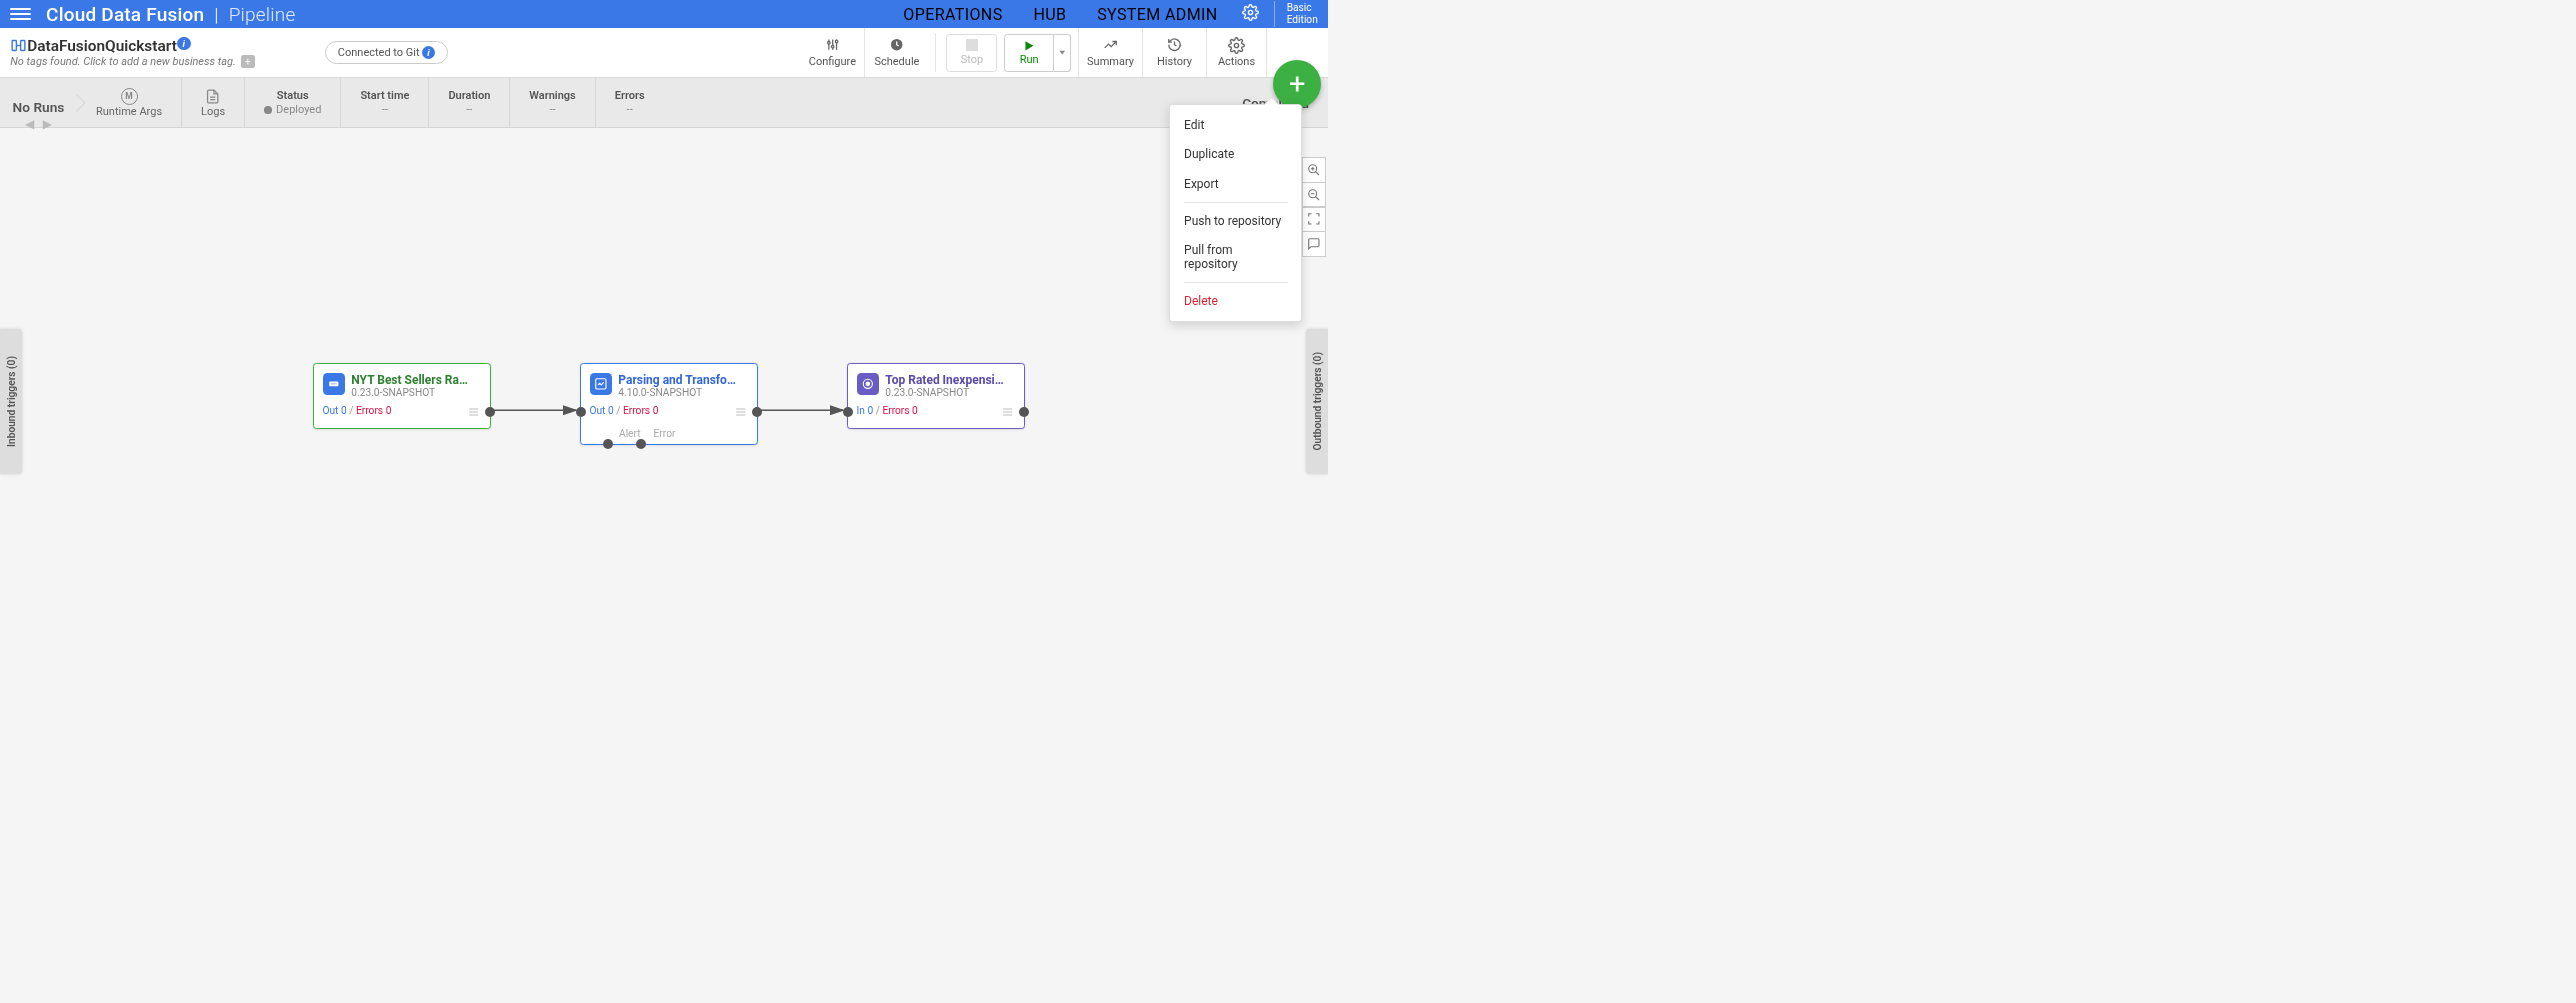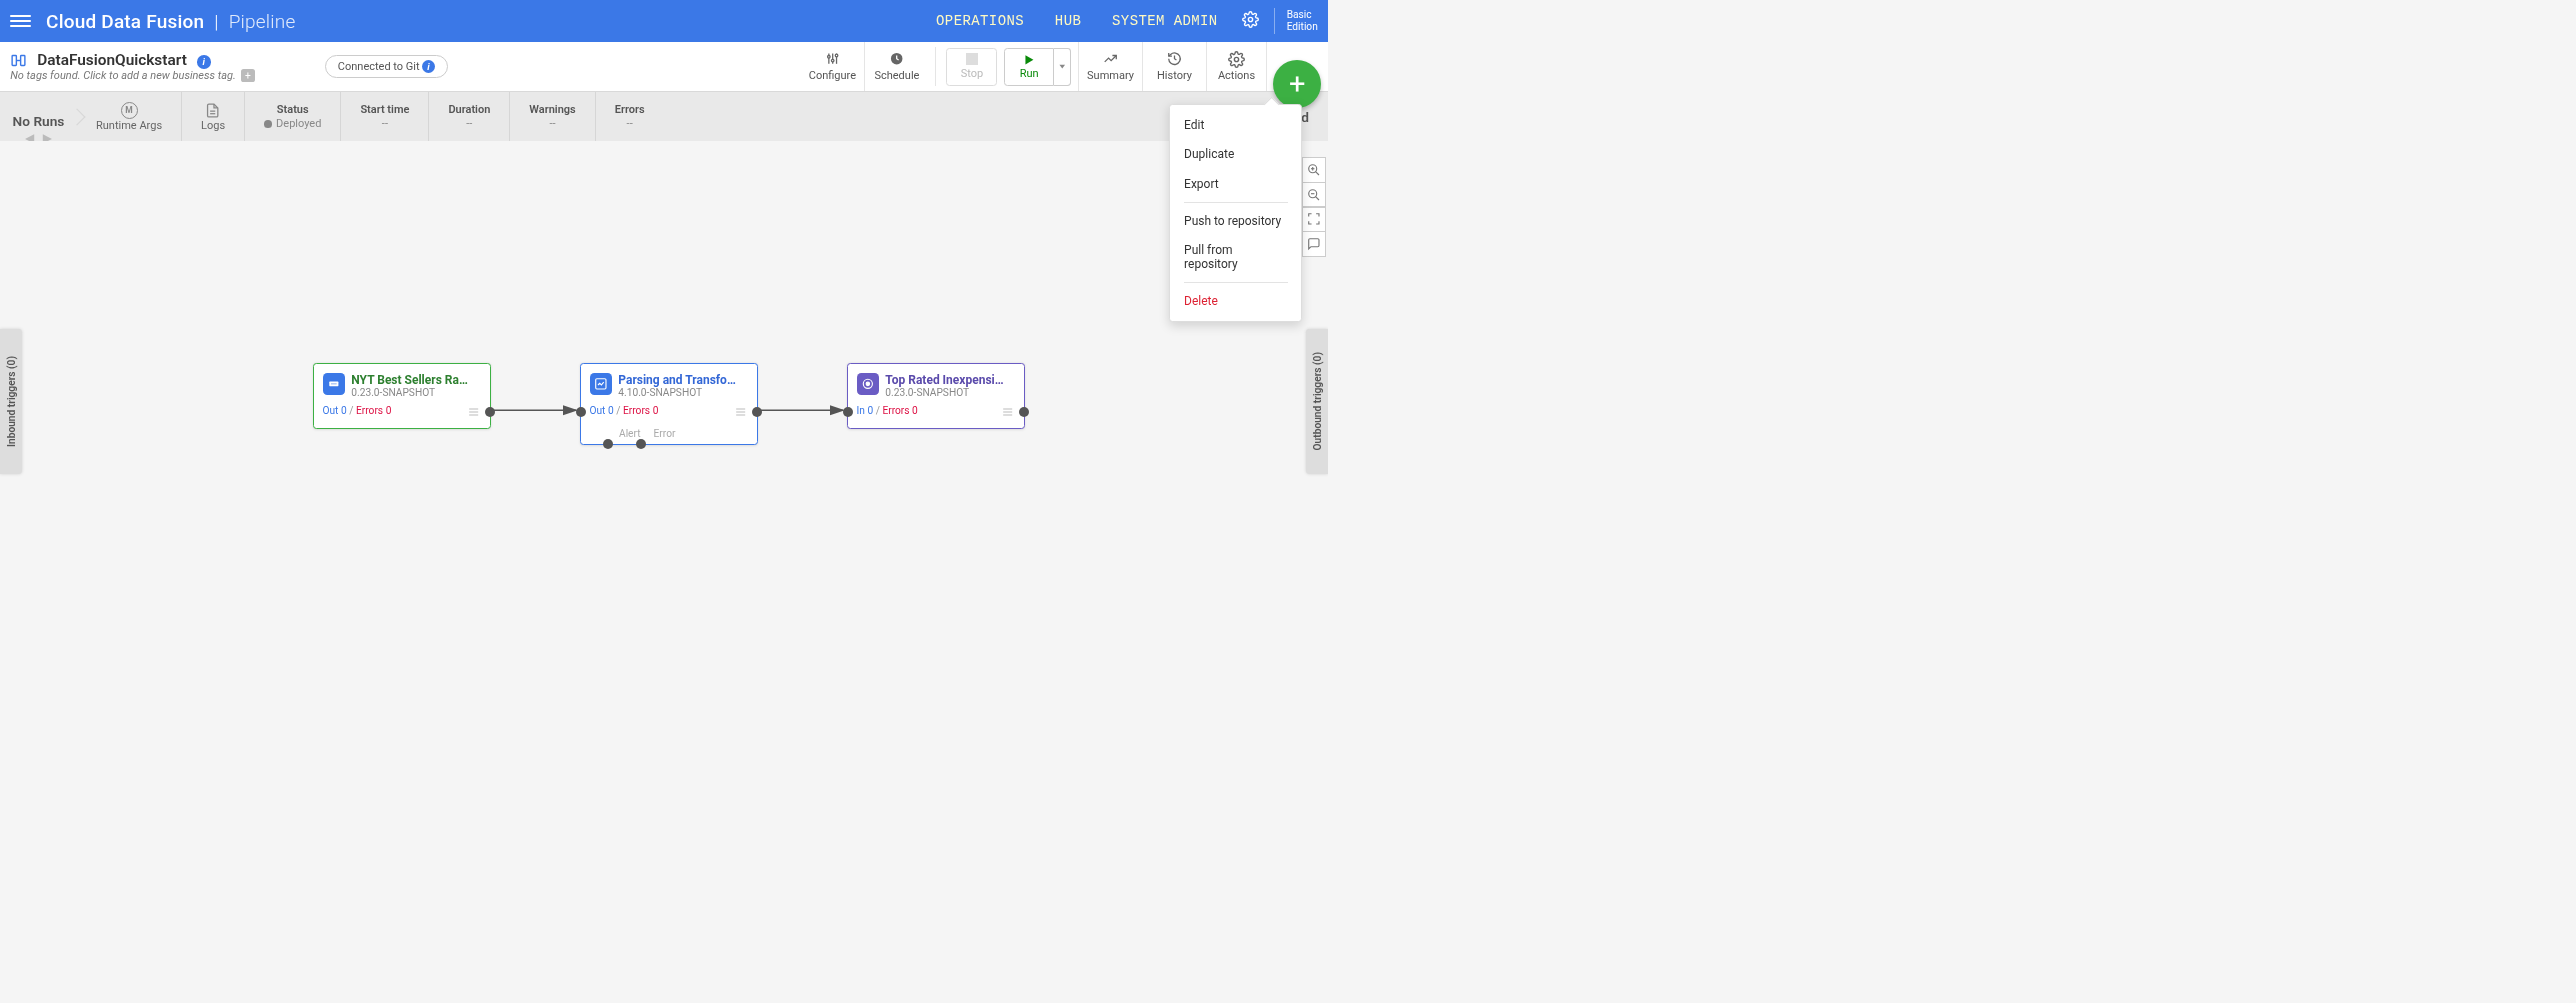--- a/index.html
+++ b/index.html
@@ -1,34 +1,34 @@
 <!DOCTYPE html>
 <html style="font-size:13.7px"><head>
 <meta charset="utf-8">
 <style>
   * { box-sizing: border-box; margin: 0; padding: 0; }
   body { font-family: -apple-system, BlinkMacSystemFont, "Segoe UI", Roboto, Arial, sans-serif; background: #f5f5f5; overflow: hidden; width: 1328px; height: 518px; position: relative; }
   
   
-  .top-header { height: 42px; background: #3b78e7; display: flex; align-items: center; color: #fff; padding: 0 10.2px; }
+  .top-header { height: 28px; background: #3b78e7; display: flex; align-items: center; color: #fff; padding: 0 10.2px; }
   .hamburger { width: 20.5px; height: 20.5px; display: flex; flex-direction: column; justify-content: center; gap: 3.4px; margin-right: 15.4px; cursor: pointer; }
   .hamburger span { height: 1.7px; background: #fff; border-radius: 0.9px; }
   .brand { font-size: 19px; font-weight: 500; letter-spacing: 0.2px; }
   .brand .pipe { margin: 0 5.1px; font-weight: 300; }
   .brand .sub { font-weight: 300; opacity: .85; }
   .header-spacer { flex: 1; }
-  .header-link { color: #fef9c3; font-size: 14px; text-transform: uppercase; letter-spacing: 0.4px; margin: 0 15.4px; cursor: pointer; font-family: Liberation Mono, monospace; }
+  .header-link { color: #000000; font-size: 16px; text-transform: uppercase; letter-spacing: 0.4px; margin: 0 15.4px; cursor: pointer; }
   .gear-head { margin: 0 8.5px; cursor: pointer; }
   .vbar { width: 0.9px; height: 25.6px; background: rgba(255,255,255,.4); margin: 0 6.8px; }
   .edition { font-size: 10.2px; line-height: 1.2; margin-left: 5.1px; }
   
   
   .sub-header { height: 50px; background: #fff; display: flex; align-items: stretch; border-bottom: 0.9px solid #d9d9d9; position: relative; }
   .pipeline-info { display: flex; flex-direction: column; justify-content: center; padding: 5.1px 10.2px; }
-  .pipeline-title-row { display: flex; align-items: flex-end; gap: 10px; }
+  .pipeline-title-row { display: flex; align-items: flex-start; gap: 0; }
   .pipeline-icon svg { display:block; }
   .pipeline-name { font-size: 15.4px; font-weight: 600; color: #333; }
   .info-icon { width: 13.7px; height: 13.7px; border-radius: 50%; background: #3b78e7; color: #fff; display: inline-flex; align-items: center; justify-content: center; font-size: 9.4px; font-weight: bold; font-style: italic; }
   .tags-row { display: flex; align-items: center; gap: 5.1px; font-size: 11px; font-style: italic; color: #777; }
   .tag-add { width: 13.7px; height: 13.7px; border-radius: 2.6px; background: #bbb; color: #fff; display:inline-flex; align-items:center; justify-content:center; font-size:10.2px; font-style:normal; cursor:pointer; }
   .git-pill { align-self:center; margin-left:60px; border:0.9px solid #ccc; border-radius: 17px; padding: 3.4px 12px; font-size: 11px; color:#555; display:flex; align-items:center; gap:2px; }
   
   .sub-spacer { flex:1; }
   .action-group { display:flex; align-items:stretch; }
   .action-btn { width:64px; display:flex; flex-direction:column; align-items:center; justify-content:center; gap:1.7px; font-size:11px; color:#555; cursor:pointer; position:relative; }

